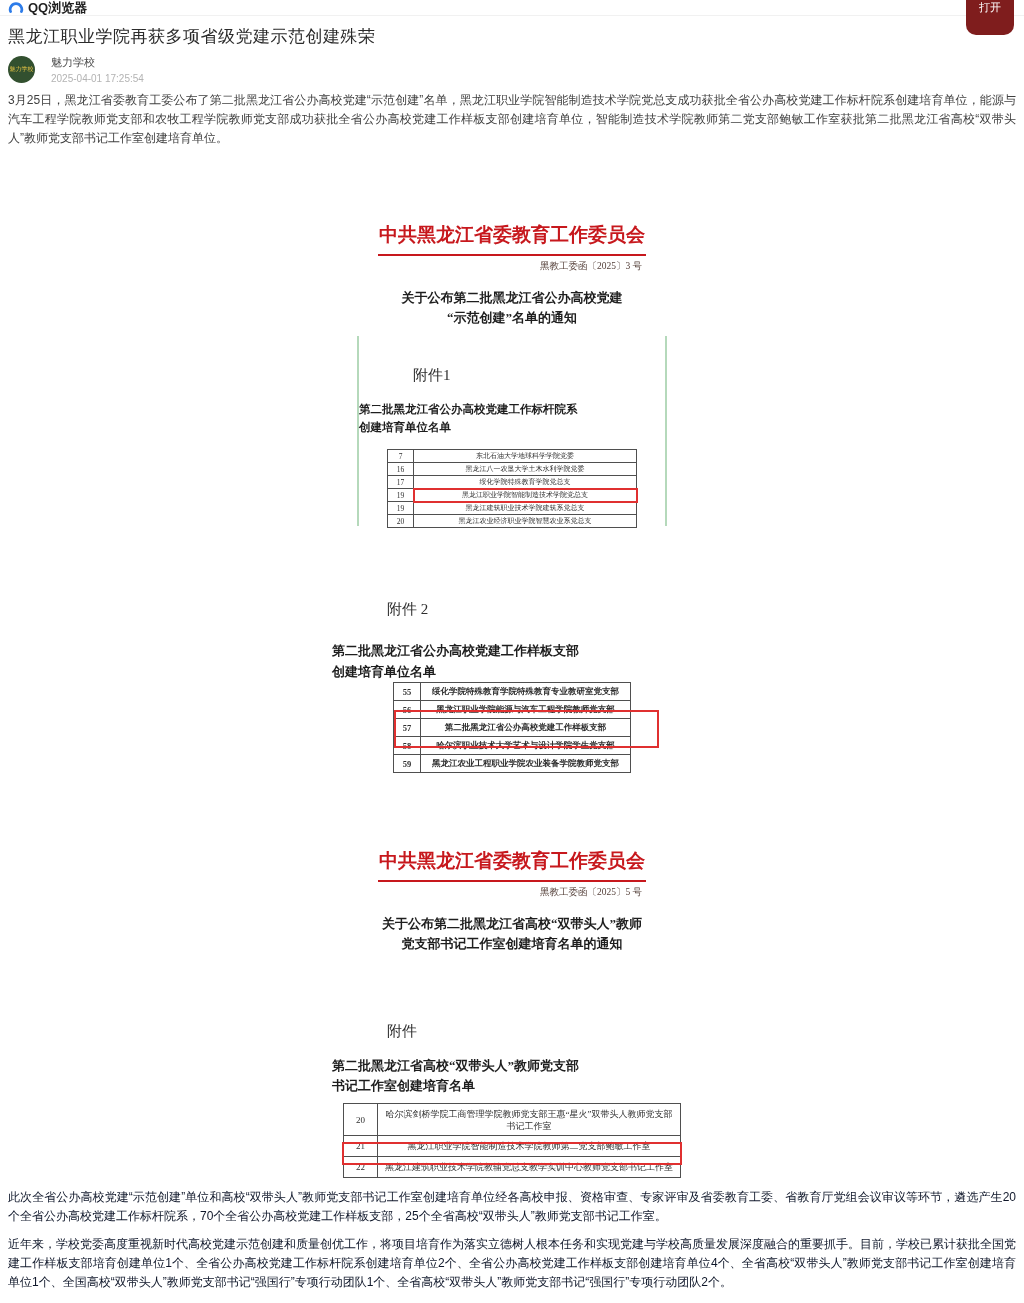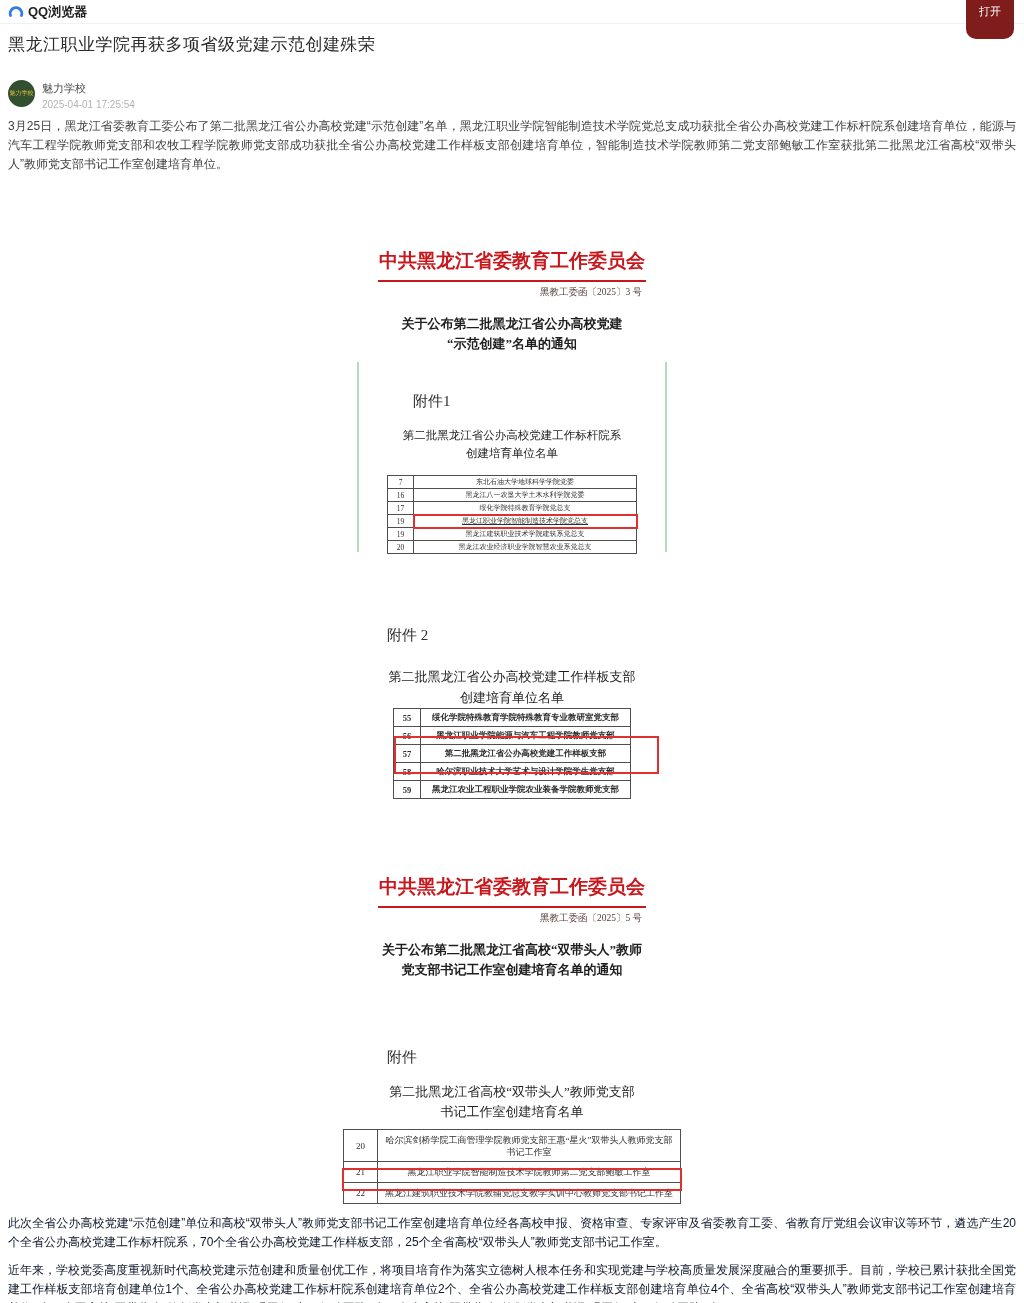--- a/index.html
+++ b/index.html
@@ -1,29 +1,29 @@
 <!DOCTYPE html>
 <html><head>
 <meta charset="utf-8">
 <style>
   * { margin:0; padding:0; box-sizing:border-box; }
   html,body { width:1024px; height:1303px; overflow:hidden; background:#fff;
     font-family:"Liberation Sans", sans-serif; }
   
-  .topbar { height:24px; display:flex; align-items:center; justify-content:space-between;
+  .topbar { height:16px; display:flex; align-items:center; justify-content:space-between;
     padding:0 10px 0 8px; border-bottom:1px solid #f1f1f1; }
   .brand { display:flex; align-items:center; gap:4px; cursor:pointer; }
   .logo { width:16px; height:16px; display:inline-block; }
   .brand-text { font-size:13px; font-weight:bold; color:#1f1f1f; }
   .open-btn { background:#7f1d1d; color:#fff; border:none; border-radius:10px;
     font-size:11px; padding:20px 13px; cursor:pointer; font-family:inherit; }
   
   .content { padding:0 8px; }
   .a-title { margin-top:9px; font-size:17px; font-weight:500; color:#2b2b2b; letter-spacing:0.5px; }
-  .author { margin-top:24px; display:flex; align-items:flex-start; gap:7px; }
+  .author { margin-top:6px; display:flex; align-items:center; gap:16px; }
   .avatar { width:27px; height:27px; border-radius:50%; background:#32502f; color:#e5c344;
     font-size:6px; display:flex; align-items:center; justify-content:center; text-align:center;
     line-height:7px; overflow:hidden; flex:none; }
   .a-name { font-size:11px; color:#4a4a4a; margin-top:1px; }
   .a-date { font-size:10px; color:#b3b3b3; margin-top:3px; }
   .intro { margin-top:7px; font-size:12px; line-height:19px; color:#3f3f3f; text-align:justify; }
   
   .docs { display:flex; flex-direction:column; align-items:center; margin-top:10px; }
   .doc { width:360px; background:#fff; position:relative; }
   .serif { font-family:"Liberation Serif","DejaVu Serif",serif; }
@@ -37,36 +37,36 @@
   .lh-title { font-weight:bold; font-size:13px; line-height:20px; text-align:center;
     color:#1e1e1e; margin-top:15px; }
   
   .att1 { width:310px; height:190px; padding-top:30px; margin-top:0;
     border-left:2px solid #b5d9bb; border-right:2px solid #b5d9bb; }
   .att2 { height:190px; padding-top:18px; margin-top:56px; }
   .att3 { height:192px; padding-top:32px; margin-top:38px; }
   .att-label { font-size:15px; color:#2e2e2e; }
   .att1 .att-label { margin-left:54px; }
   .att2 .att-label, .att3 .att-label { margin-left:55px; }
-  .att-title { font-weight:normal; text-align:center; color:#1e1e1e; }
+  .att-title { font-weight:bold; color:#1e1e1e; }
   .att1 .att-title { font-size:11.5px; line-height:18px; margin-top:15px; }
   .att2 .att-title { font-size:13px; line-height:21px; margin-top:21px; }
   .att3 .att-title { font-size:13px; line-height:20px; margin-top:15px; }
   .tablewrap { position:relative; }
   .dtable { border-collapse:collapse; margin:0 auto; color:#2e2e2e; background:#fff; }
   .dtable td { border:1px solid #4f4f4f; text-align:center; padding:0 2px; }
   .t1 { width:250px; margin-top:13px; font-size:7px; }
   .t1 td { height:13px; } .t1 .no { width:26px; font-size:7.5px; }
   .t2 { width:238px; margin-top:0; font-size:8.5px;font-weight:bold; }
   .t2 td { height:18px; } .t2 .no { width:27px; }
   .t3 { width:338px; margin-top:7px; font-size:9px; }
   .t3 .no { width:34px; }
   .t3 .r20 td { height:32px; } .t3 .r21 td { height:21px; } .t3 .r22 td { height:21px; }
   .t3 .wrap2 { line-height:12px; padding:2px 6px; }
-  .hl-cell { outline:2px solid #e03030; outline-offset:-1px;text-decoration:underline; }
+  .hl-cell { outline:2px solid #e03030; outline-offset:-1px; }
   .overlay-box { position:absolute; border:2px solid #e03030; pointer-events:none; }
   .t2-box { left:calc(50% - 145px + 27px); top:28px; width:265px; height:38px; }
   .t3-box { left:calc(50% - 169px - 1px); top:39px; width:340px; height:23px; }
   
   .closing { margin-top:6px; }
   .closing p { font-size:12px; line-height:19px; color:#0f172a; text-align:justify;
     margin-bottom:9px; }
 </style>
 </head>
 <body>

